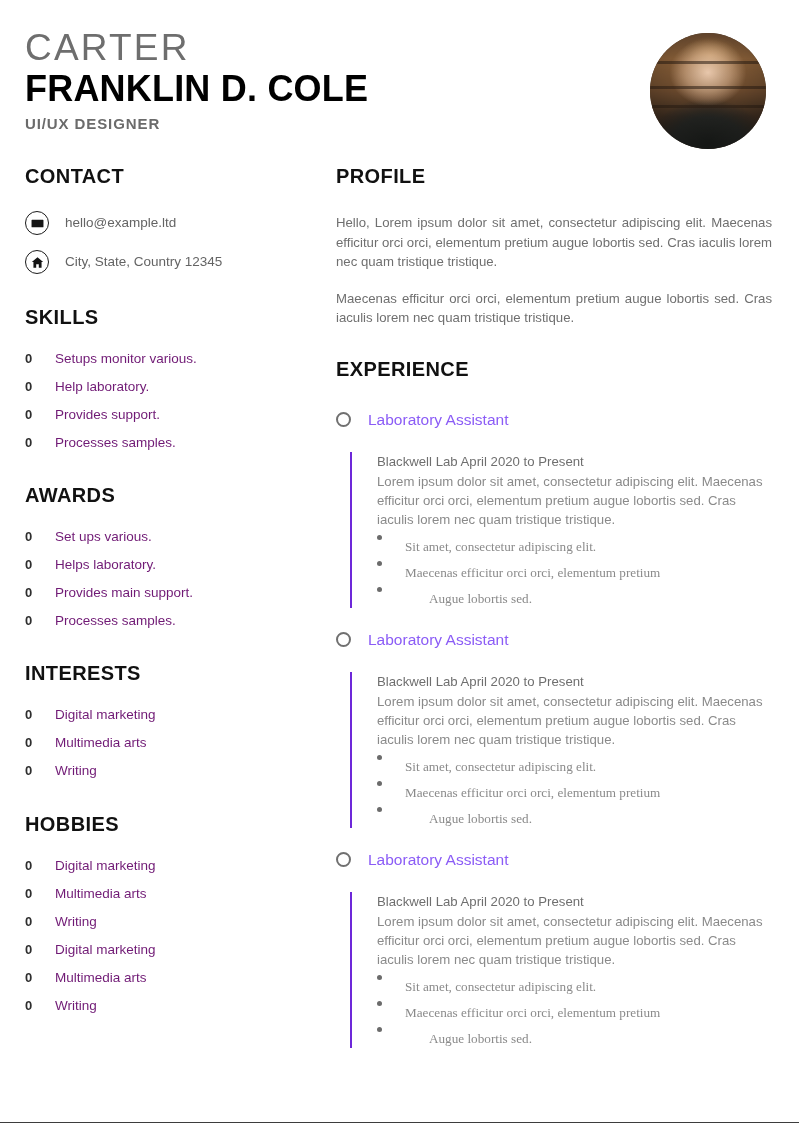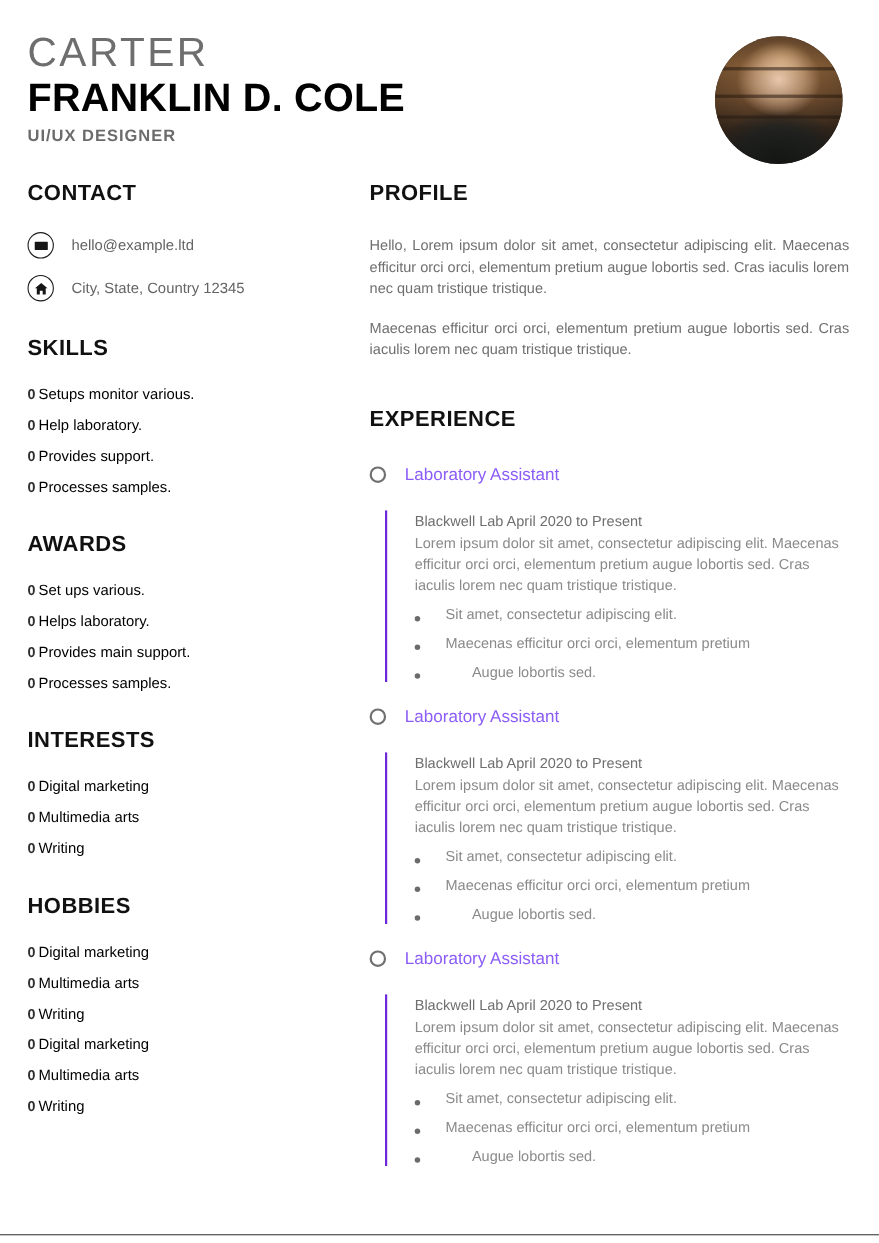--- a/index.html
+++ b/index.html
@@ -160,22 +160,23 @@
   .dot-marker {
     width: 10px;
     flex: none;
     font-size: 13px;
     font-weight: bold;
     color: #2e2e2e;
     line-height: 17px;
     letter-spacing: 0;
   }
   .dot-text {
+    margin-left: 20px;
     font-size: 13.5px;
-    color: #000000;
+    color: #701a75;
     line-height: 17px;
   }
 
   .gap-skills   { margin-top: 30px; }
   .gap-awards   { margin-top: 31px; }
   .gap-interest { margin-top: 31px; }
   .gap-hobbies  { margin-top: 32px; }
 
   
   .profile-body { margin-top: 24px; }
@@ -225,22 +226,23 @@
   }
   .exp-desc {
     font-size: 13.2px;
     color: #8a8a8a;
     line-height: 19px;
     margin: 0 0 9px 0;
   }
   .exp-points { margin: 0; padding: 0; list-style: none; }
   .exp-point {
     display: flex;
-    align-items: flex-end;
+    align-items: flex-start;
     margin-bottom: 8px;
+    font-family: Liberation Serif, serif;
   }
   .exp-point:last-child { margin-bottom: 0; gap: 24px; }
   .exp-point-dot {
     width: 5px;
     height: 5px;
     border-radius: 50%;
     background: #6b6b6b;
     flex: none;
     position: relative;
     top: -3px;
@@ -407,21 +409,21 @@
   <div class="col-right">
 
     <div class="section">
       <div class="section-title">PROFILE</div>
       <div class="profile-body">
         <p class="profile-para">Hello, Lorem ipsum dolor sit amet, consectetur adipiscing elit. Maecenas efficitur orci orci, elementum pretium augue lobortis sed. Cras iaculis lorem nec quam tristique tristique.</p>
         <p class="profile-para">Maecenas efficitur orci orci, elementum pretium augue lobortis sed. Cras iaculis lorem nec quam tristique tristique.</p>
       </div>
     </div>
 
-    <div class="section" style="margin-top:40px;">
+    <div class="section" style="margin-top:28px;">
       <div class="section-title">EXPERIENCE</div>
 
       <div class="exp-wrap">
 
         <div class="exp-entry">
           <div class="exp-head">
             <span class="exp-circle"></span>
             <span class="exp-role">Laboratory Assistant</span>
           </div>
           <div class="exp-body">

